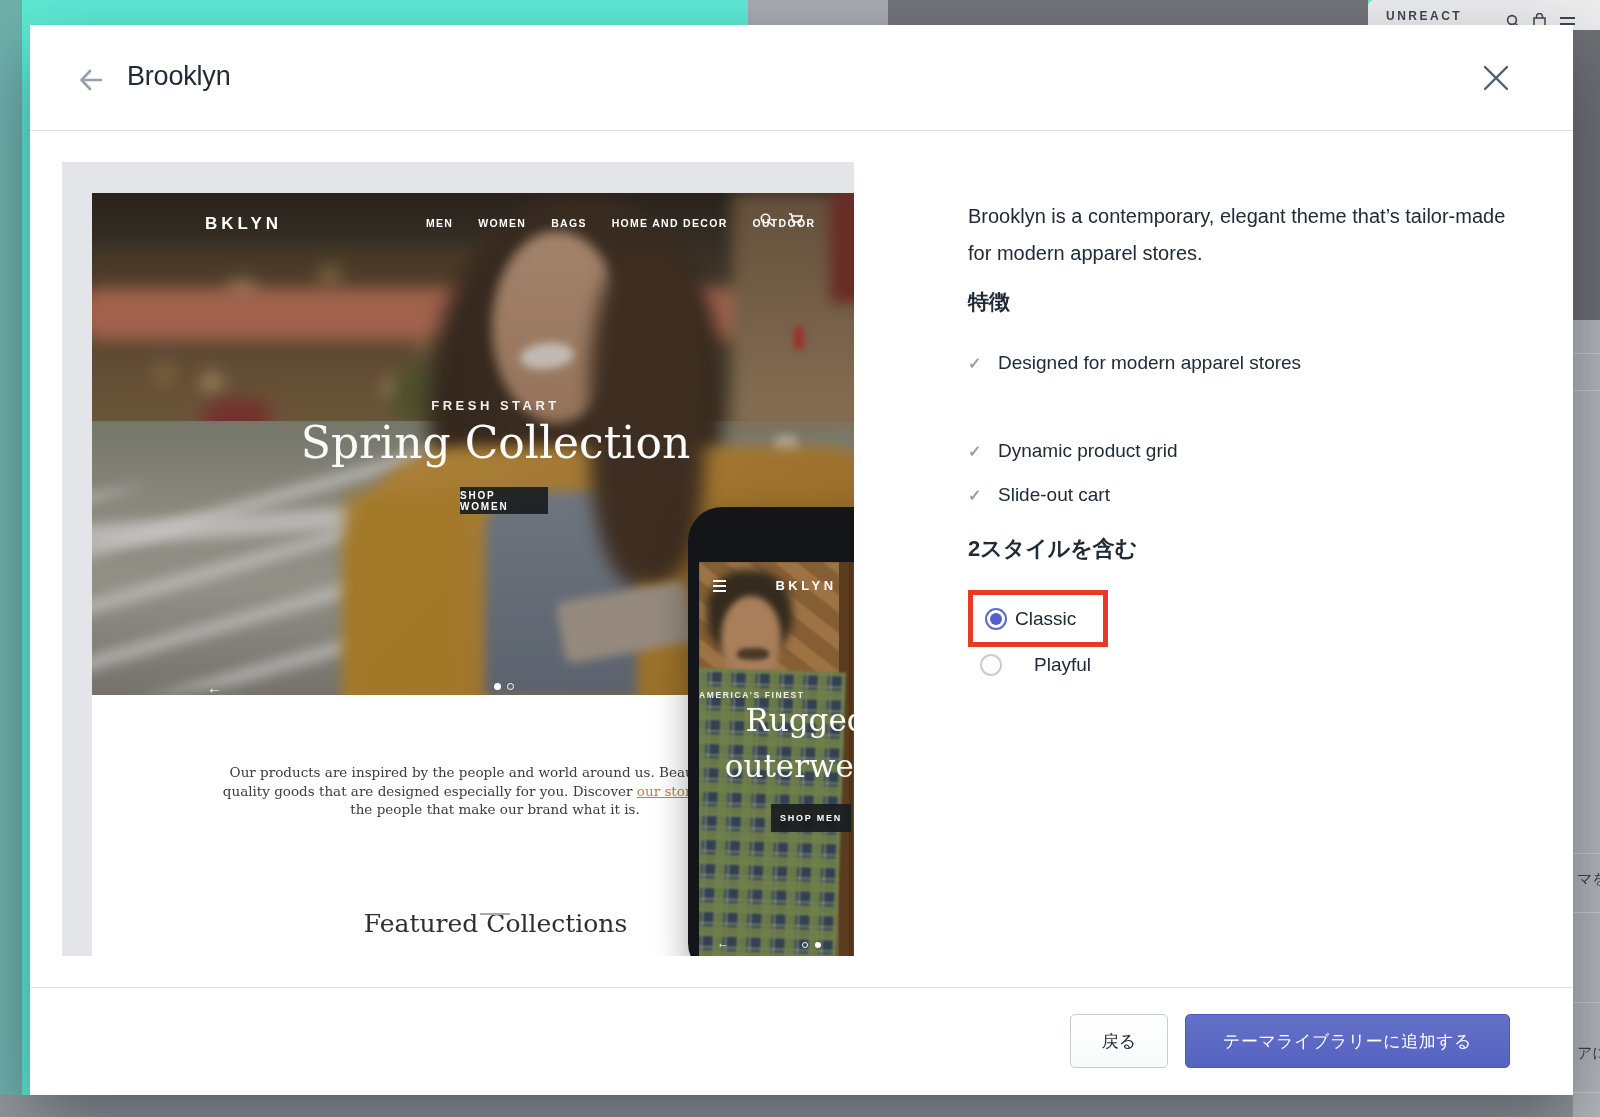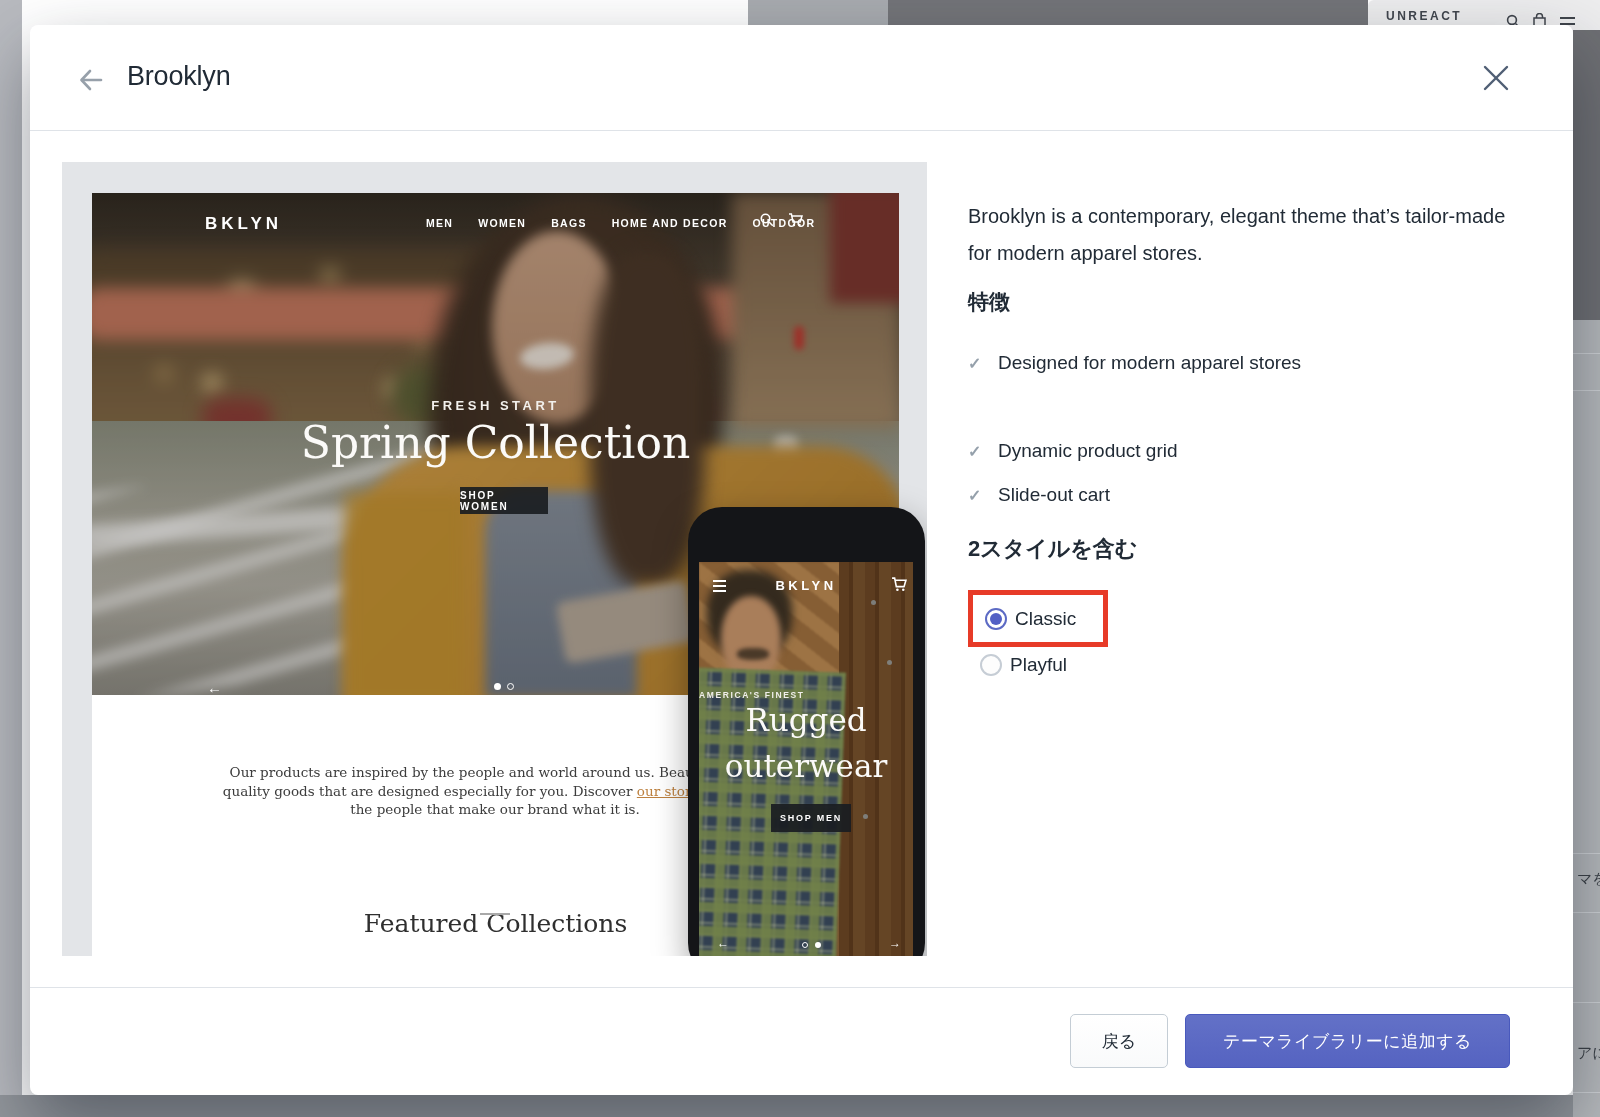--- a/index.html
+++ b/index.html
@@ -1,41 +1,41 @@
 <!DOCTYPE html>
 <html><head>
 <meta charset="utf-8">
 <style>
   html,body{margin:0;padding:0;background:#9aa0a7;font-family:"Liberation Sans",sans-serif;}
-  .canvas{position:relative;width:1600px;height:1117px;overflow:hidden;background:#ffffff;}
+  .canvas{position:relative;width:1600px;height:1117px;overflow:hidden;background:#5eead4;}
   .abs{position:absolute;}
 
   
   .bg-left-edge{left:0;top:0;width:22px;height:1117px;background:#7d828a;opacity:.55;}
   .bg-strip-light{left:748px;top:0;width:140px;height:30px;background:#a8abaf;}
   .bg-strip-dark{left:888px;top:0;width:480px;height:30px;background:#737478;}
   .bg-unreact-card{left:1368px;top:0;width:232px;height:70px;background:#ededee;border-radius:6px 0 0 0;}
   .unreact-title{left:18px;top:9px;font-size:12px;font-weight:bold;letter-spacing:2.5px;color:#41464d;}
   .bg-icon{color:#3f444b;}
   .bg-sliver-dark{left:1573px;top:30px;width:27px;height:290px;background:#6e6f73;}
   .bg-sliver-light{left:1573px;top:320px;width:27px;height:797px;background:#b6b9bc;}
   .sliver-line{left:1573px;width:27px;height:1px;background:#cfd2d5;}
   .sliver-text{left:1577px;width:40px;font-size:15px;color:#3a3f45;white-space:nowrap;}
   .bg-bottom{left:0;top:1095px;width:1573px;height:22px;background:#93979c;}
 
   
-  .modal{left:30px;top:25px;width:1543px;height:1070px;background:#ffffff;border-radius:8px;
+  .modal{left:30px;top:25px;width:1543px;height:1070px;background:#ffffff;border-radius:0;
          box-shadow:0 31px 70px rgba(25,32,45,.45);overflow:hidden;}
   .back-btn{left:44px;top:38px;width:34px;height:34px;cursor:pointer;}
   .modal-title{left:97px;top:36px;font-size:27px;color:#212b36;letter-spacing:-.2px;}
   .close-btn{left:1449px;top:36px;width:34px;height:34px;cursor:pointer;}
   .header-divider{left:0;top:105px;width:1543px;height:1px;background:#dfe3e8;}
 
   
-  .preview{left:32px;top:137px;width:865px;height:794px;background:#e3e5e8;overflow:hidden;}
+  .preview{left:32px;top:137px;width:792px;height:794px;background:#e3e5e8;overflow:hidden;}
   .desktop{left:30px;top:31px;width:807px;height:763px;background:#ffffff;}
   .d-hero{left:0;top:0;width:807px;height:502px;overflow:hidden;background:#8d8a83;}
 
   
   .h-upper{left:0;top:0;width:807px;height:265px;background:linear-gradient(180deg,#2e2820 0%,#5f5140 55%,#8a7c66 100%);}
   .h-storefront{left:-20px;top:55px;width:580px;height:235px;border-radius:30px;filter:blur(9px);
     background:#6e583c;
     background-image:
       radial-gradient(circle 26px at 170px 45px, rgba(244,222,160,.95), rgba(244,222,160,0) 70%),
       radial-gradient(circle 18px at 258px 28px, rgba(240,210,140,.9), rgba(240,210,140,0) 70%),
@@ -140,21 +140,21 @@
   .check-icon::before{content:"✓";}
   .feat-text{font-size:19px;color:#212b36;}
   .styles-heading{left:938px;top:509px;font-size:22px;font-weight:bold;color:#212b36;}
   .hl-box{left:938px;top:565px;width:140px;height:57px;border:5px solid #e73b28;box-sizing:border-box;
           display:flex;align-items:center;background:#fff;}
   .radio{width:22px;height:22px;border-radius:50%;box-sizing:border-box;position:relative;}
   .radio.sel{border:2px solid #5c6ac4;}
   .radio.sel::after{content:"";position:absolute;left:3px;top:3px;width:12px;height:12px;border-radius:50%;background:#5360c5;}
   .radio.unsel{border:2px solid #c6cdd5;background:#fdfdfd;}
   .opt-label{font-size:19px;color:#212b36;margin-left:8px;}
-  .playful-row{left:950px;top:629px;display:flex;align-items:center;}
+  .playful-row{left:950px;top:629px;display:flex;align-items:center;gap:24px;}
 
   
   .footer-divider{left:0;top:962px;width:1543px;height:1px;background:#dfe3e8;}
   .btn-back{left:1040px;top:989px;width:98px;height:54px;background:linear-gradient(180deg,#ffffff,#f9fafb);
             border:1px solid #c4cdd5;border-radius:5px;box-sizing:border-box;display:flex;align-items:center;justify-content:center;
             font-size:17px;color:#212b36;cursor:pointer;}
   .btn-primary{left:1155px;top:989px;width:325px;height:54px;background:linear-gradient(180deg,#6371c7,#5563c1);
             border:1px solid #4959bd;border-radius:5px;box-sizing:border-box;display:flex;align-items:center;justify-content:center;
             font-size:17px;color:#ffffff;cursor:pointer;letter-spacing:.5px;}
 </style>

